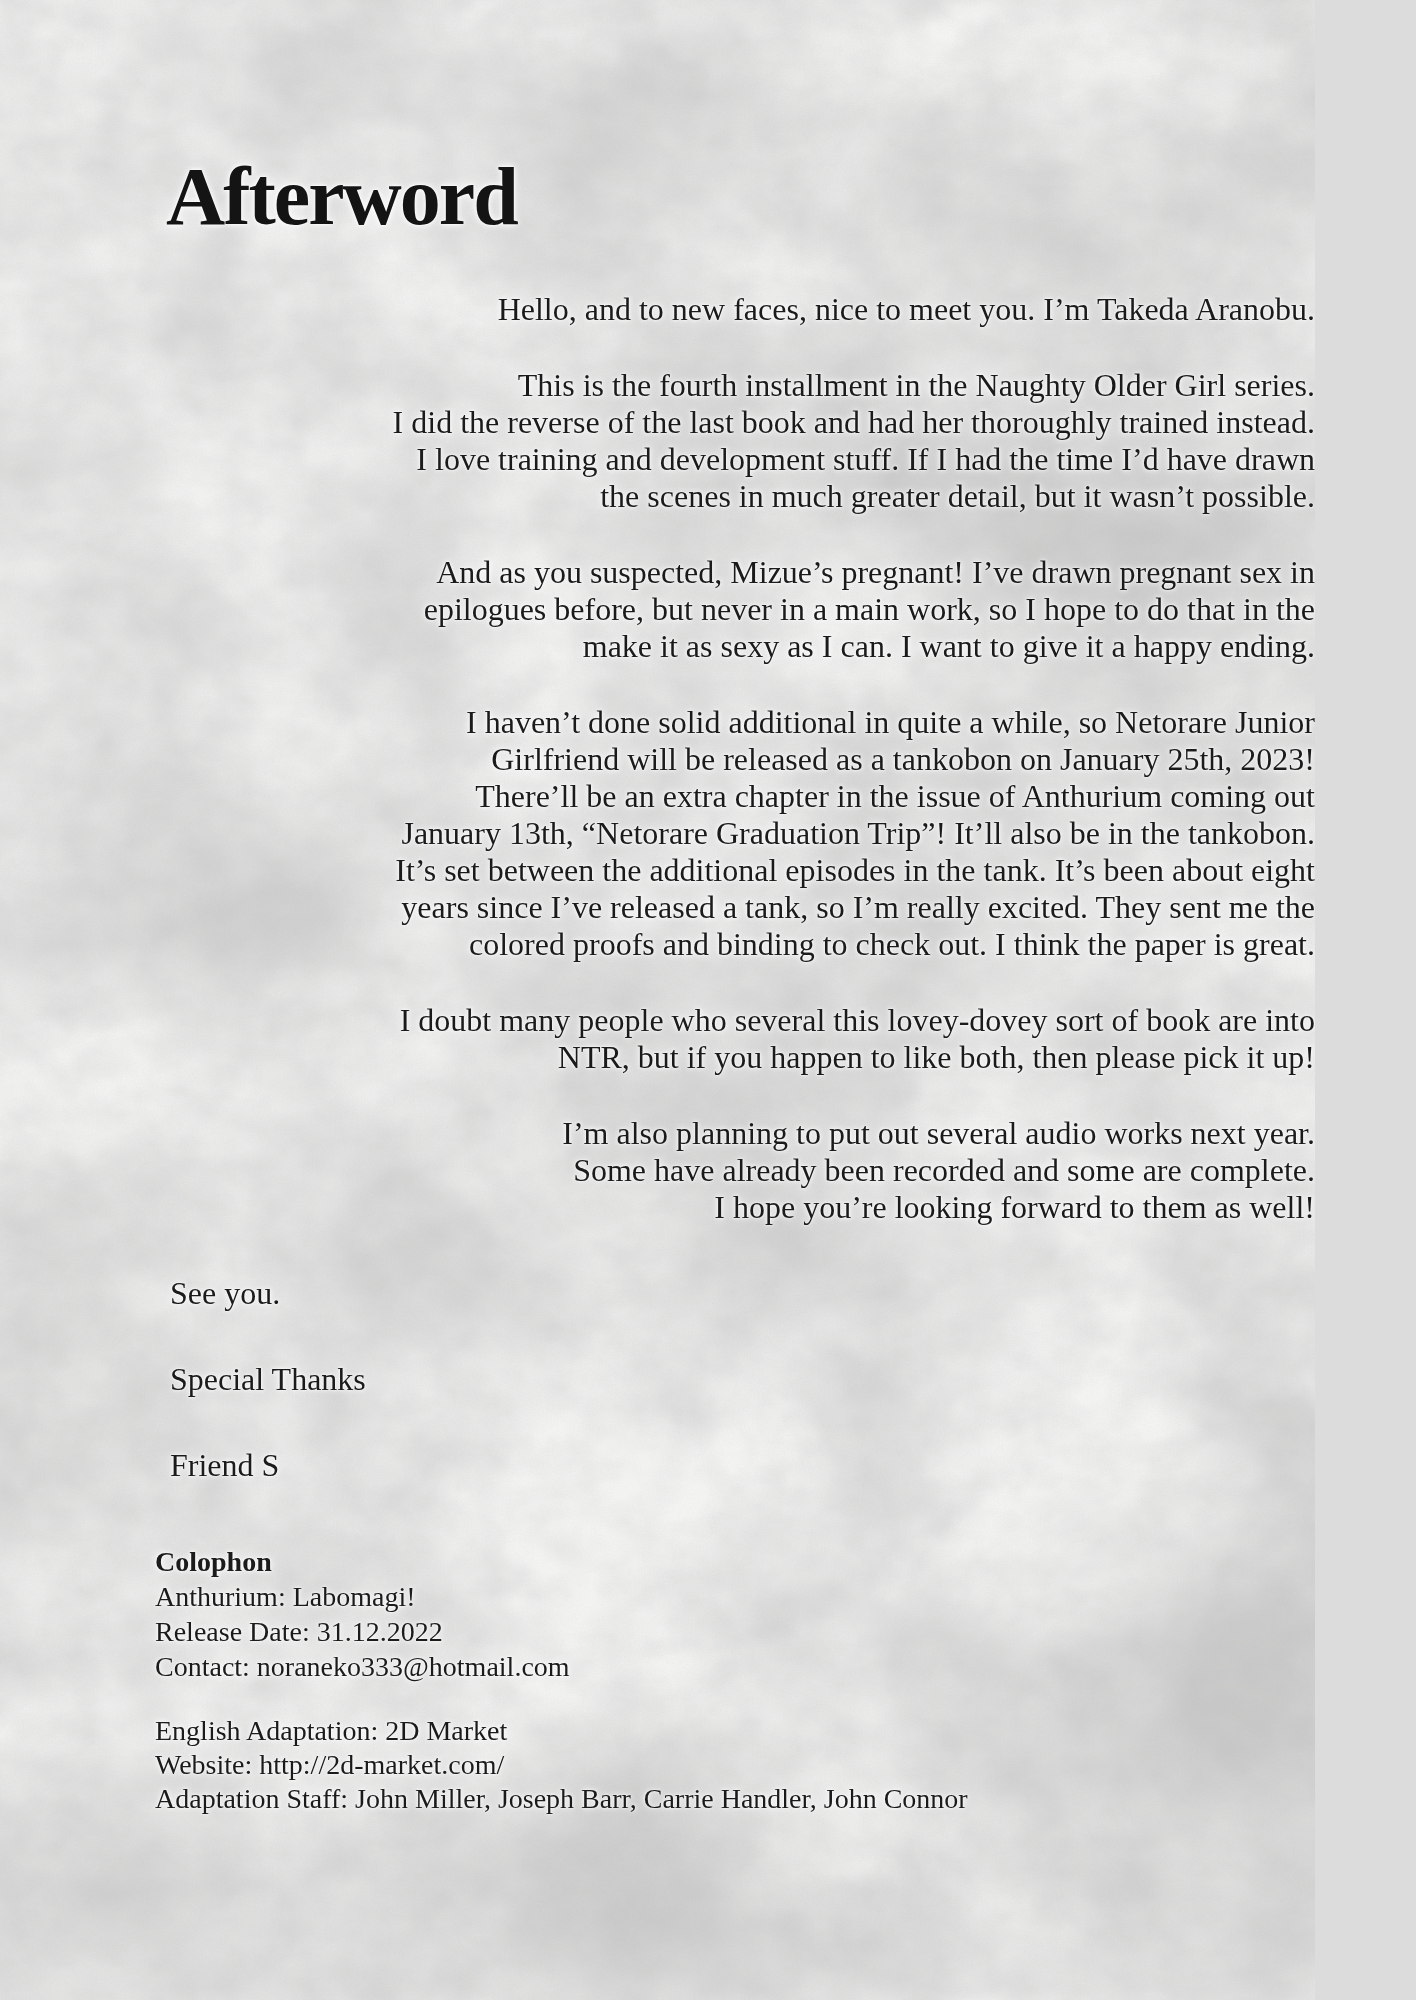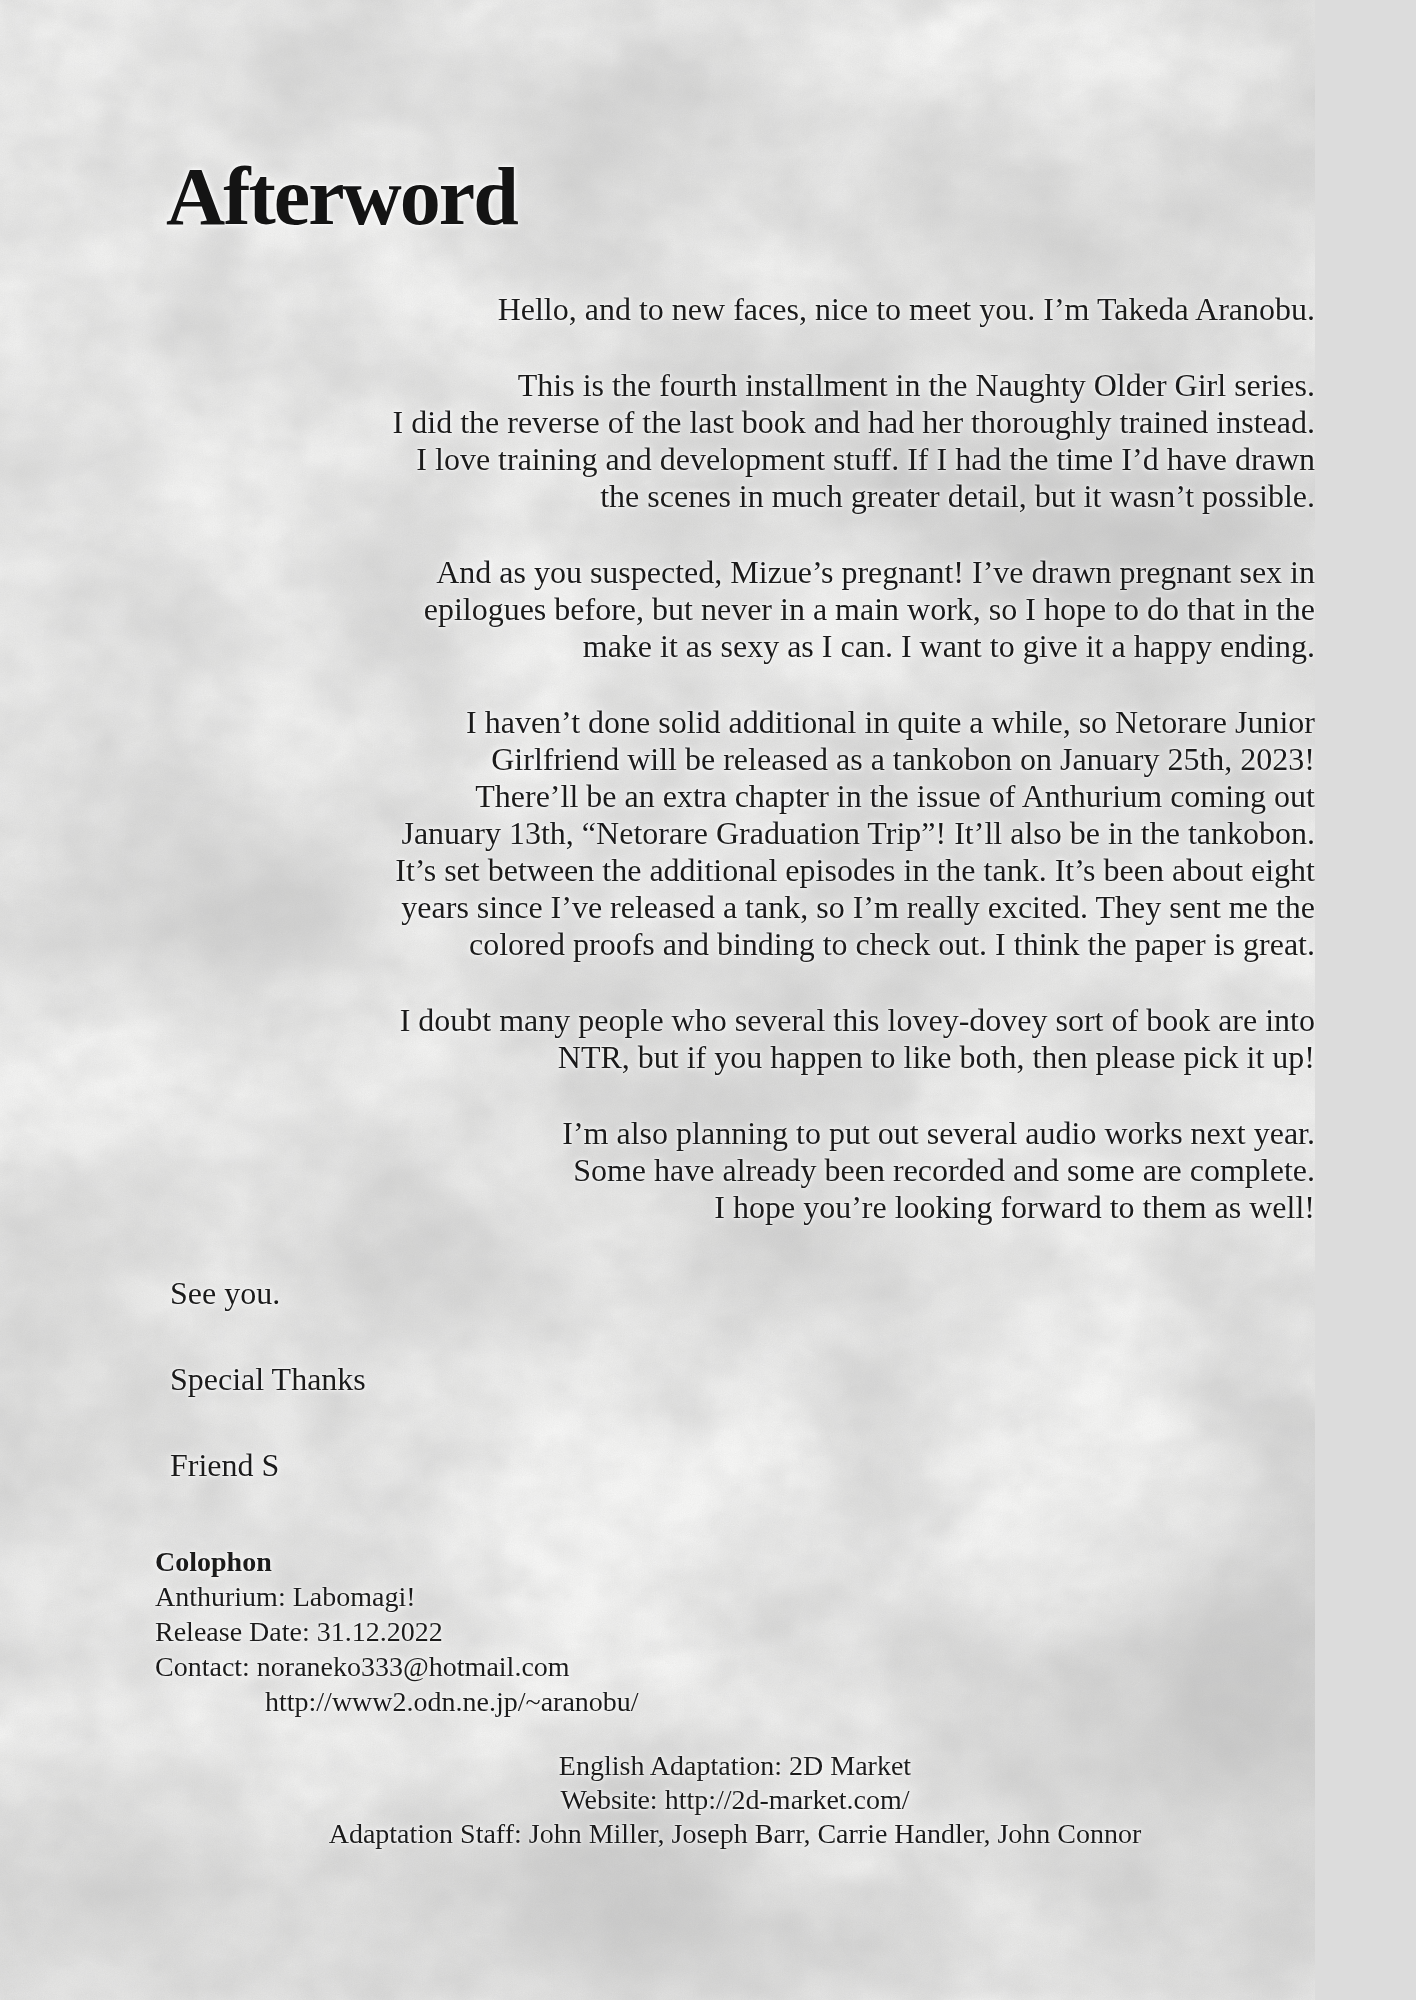--- a/index.html
+++ b/index.html
@@ -84,21 +84,20 @@
     font-weight: 700;
   }
   .col-url {
     padding-left: 110px;
   }
   .adaptation {
     margin-top: 30px;
   }
   .adapt-line {
     line-height: 34px;
-    text-align: center;
   }
 </style>
 </head>
 <body>
 
 <div class="page" style="background-color: rgb(247, 247, 246);">
 
   <div class="bg-blobs"></div>
 
   <svg class="grain" width="1416" height="2000" xmlns="http://www.w3.org/2000/svg" aria-hidden="true">
@@ -162,21 +161,20 @@
 
     <div class="para sig">Special Thanks</div>
 
     <div class="para sig">Friend S</div>
 
     <div class="colophon">
       <div class="col-line col-heading">Colophon</div>
       <div class="col-line">Anthurium: Labomagi!</div>
       <div class="col-line">Release Date: 31.12.2022</div>
       <div class="col-line">Contact: noraneko333@hotmail.com</div>
-      <div class="col-line col-url">http://www2.odn.ne.jp/~aranobu/</div>
 
       <div class="adaptation">
         <div class="col-line adapt-line">English Adaptation: 2D Market</div>
         <div class="col-line adapt-line">Website: http://2d-market.com/</div>
         <div class="col-line adapt-line">Adaptation Staff: John Miller, Joseph Barr, Carrie Handler, John Connor</div>
       </div>
     </div>
 
   </div>
 </div>

